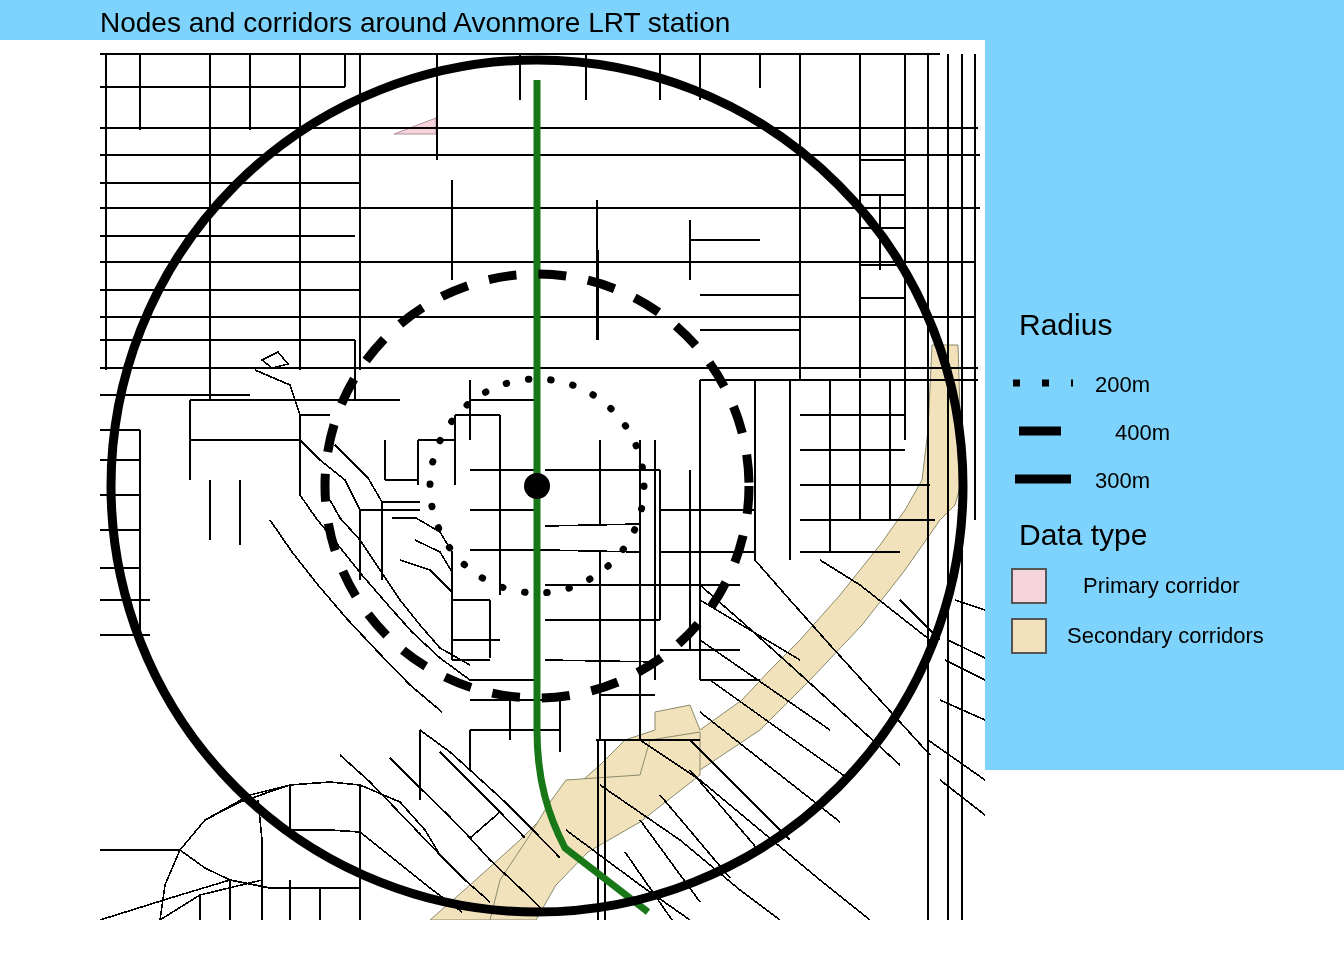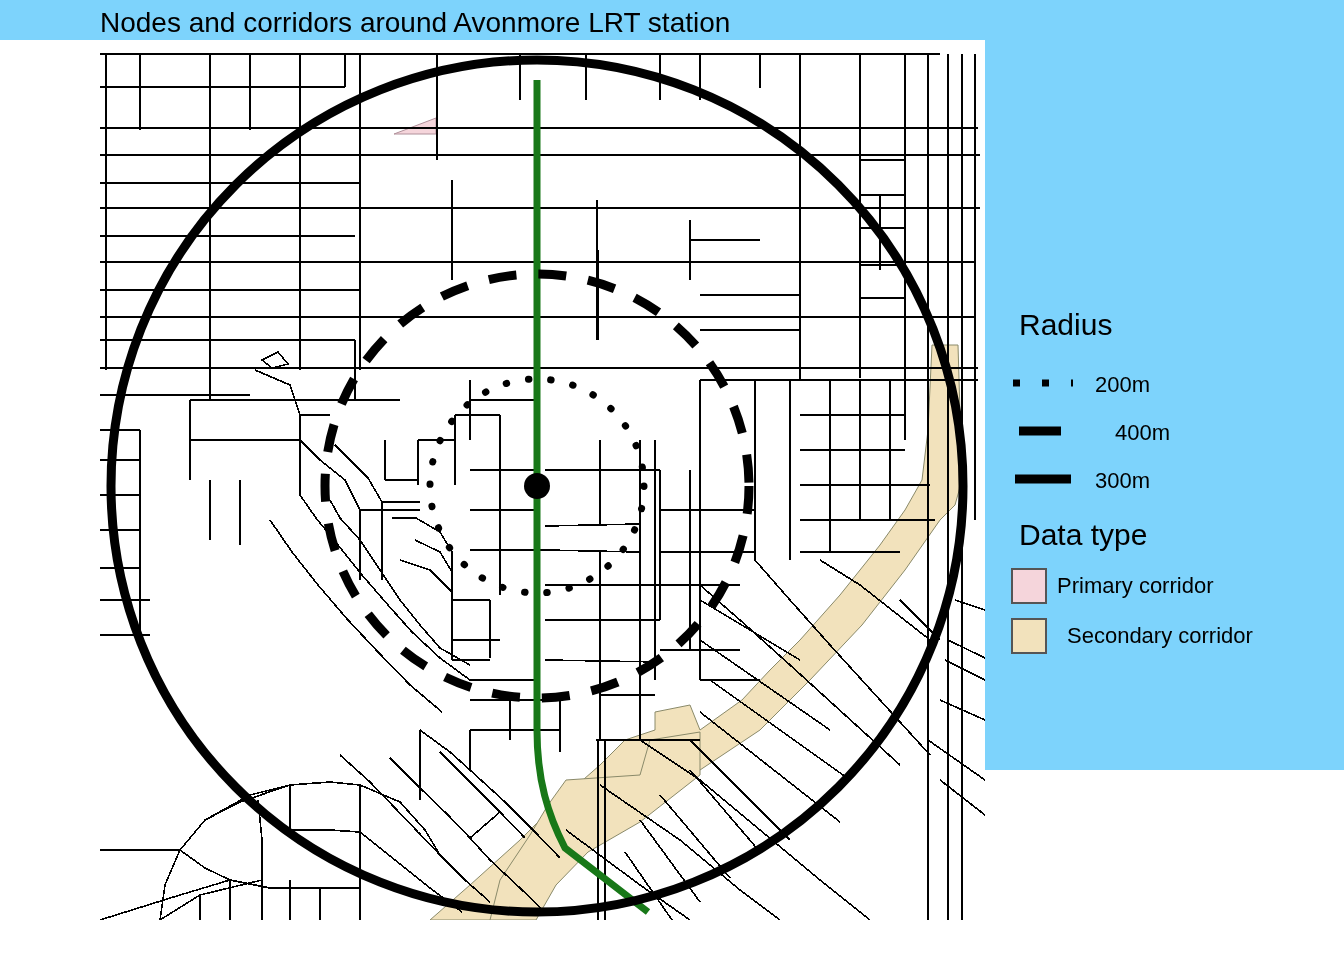--- a/index.html
+++ b/index.html
@@ -353,21 +353,21 @@
     <div class="legend-label" style="left:110px; top:380px;margin-left:20px;">400m</div>
 
     <svg class="legend-key" style="left:24px; top:426px;" width="72" height="26">
       <line x1="6" y1="13" x2="62" y2="13" stroke="#000000" stroke-width="9"></line>
     </svg>
     <div class="legend-label" style="left:110px; top:428px;">300m</div>
 
     <div class="legend-title" style="left:24px; top:480px;">Data type</div>
 
     <div class="swatch" style="left:26px; top:528px; background:#F5D5DB;"></div>
-    <div class="legend-label" style="left:72px; top:533px;">Primary corridor</div>
+    <div class="legend-label" style="left:98px; top:533px;">Primary corridor</div>
 
     <div class="swatch" style="left:26px; top:578px; background:#F2E2BC;"></div>
-    <div class="legend-label" style="left:82px; top:583px;">Secondary corridor</div>
+    <div class="legend-label" style="left:82px; top:583px;">Secondary corridors</div>
 
   </div>
 
 
 </div>
 
 </body></html>

